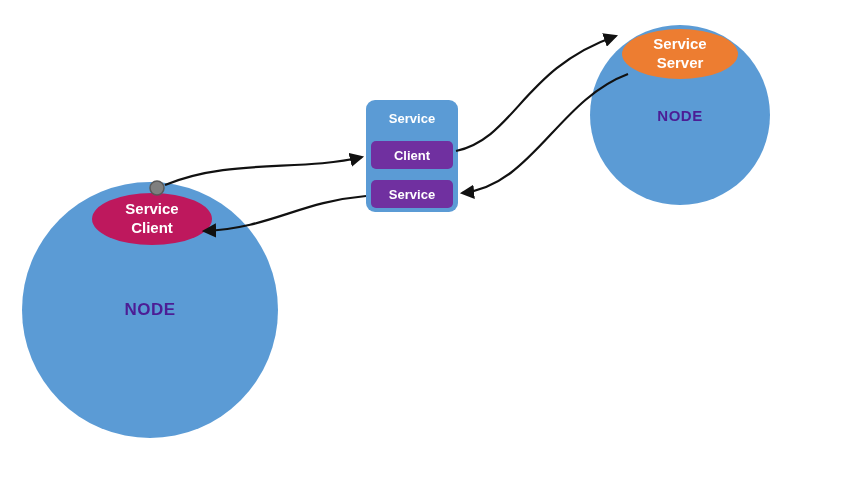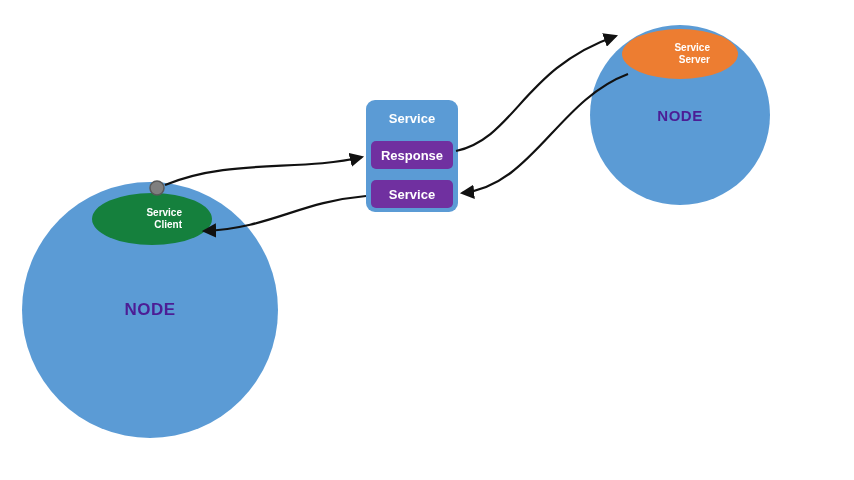--- a/index.html
+++ b/index.html
@@ -23,30 +23,29 @@
   }
   #right-node .node-label{font-size:15px;}
   .oval{
     position:absolute;
     border-radius:50%;
     display:flex;align-items:center;justify-content:center;
     text-align:center;
   }
   #service-client-oval{
     left:92px;top:193px;width:120px;height:52px;
-    background:#15803d;
+    background:#be185d;
   }
   #service-server-oval{
     left:622px;top:29px;width:116px;height:50px;
     background:#ed7d31;
   }
   .oval-label{
-    color:#ffffff;font-weight:bold;font-size:10px;line-height:1.25;
+    color:#ffffff;font-weight:bold;font-size:15px;line-height:1.25;
     width:60px;
-    text-align:right;
   }
   #service-box{
     position:absolute;
     left:366px;top:100px;width:92px;height:112px;
     background:#5b9bd5;border-radius:9px;
     box-sizing:border-box;
     padding-left:12px;
   }
   #service-box-title{
     position:absolute;left:0;right:0;top:11px;
@@ -81,21 +80,21 @@
   <div id="service-client-oval" class="oval">
     <span class="oval-label">Service Client</span>
   </div>
 
   <div id="service-server-oval" class="oval">
     <span class="oval-label">Service Server</span>
   </div>
 
   <div id="service-box">
     <div id="service-box-title">Service</div>
-    <div id="request-btn" class="svc-btn">Response</div>
+    <div id="request-btn" class="svc-btn">Client</div>
     <div id="response-btn" class="svc-btn">Service</div>
   </div>
 
   <svg id="arrow-layer" viewBox="0 0 854 480" xmlns="http://www.w3.org/2000/svg">
     <defs>
       <marker id="arrowhead" viewBox="0 0 10 10" refX="8.5" refY="5" markerWidth="6.5" markerHeight="6.5" orient="auto-start-reverse">
         <path d="M0,0 L10,5 L0,10 z" fill="#111111"></path>
       </marker>
     </defs>
 

